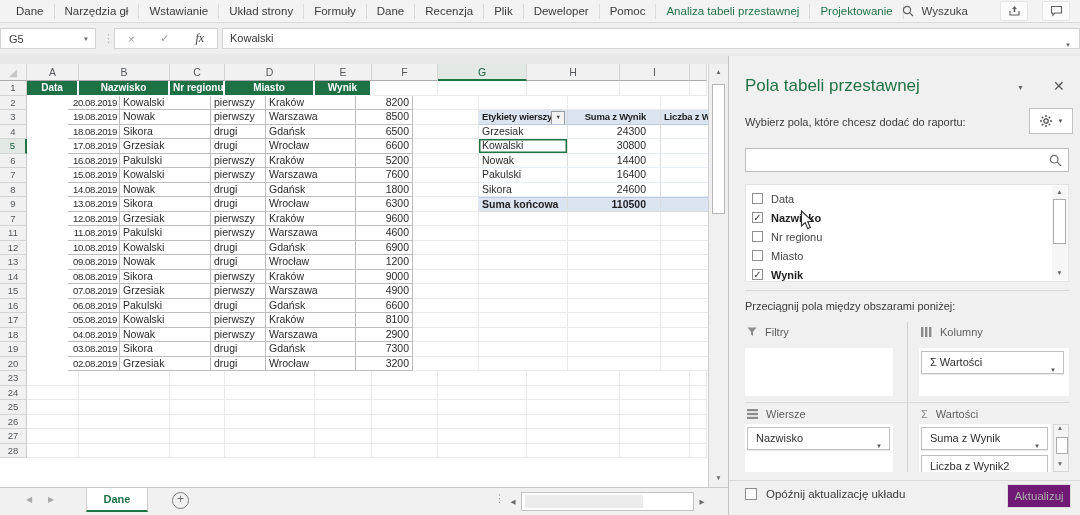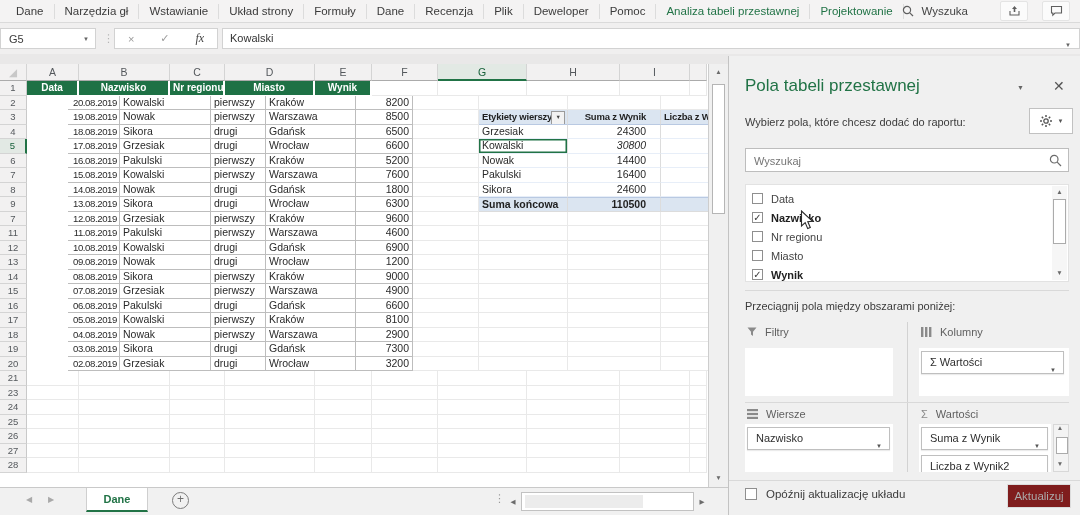--- a/index.html
+++ b/index.html
@@ -93,21 +93,21 @@
   .vdiv{position:absolute;left:178px;top:266px;width:1px;height:150px;background:#d2d2d2;}
   .dropzone{position:absolute;background:#fff;overflow:hidden;}
   .pill{position:relative;background:#fff;border:1px solid #bfbfbf;box-sizing:border-box;height:23px;line-height:21px;
         padding-left:8px;color:#2f2f2f;box-shadow:0 1px 1px rgba(0,0,0,.08);}
   .pill .chev{position:absolute;right:7px;top:8px;font-size:6px;color:#555;}
   .minisb{position:absolute;left:324px;top:368px;width:16px;height:48px;background:#f3f3f3;border:1px solid #d8d8d8;box-sizing:border-box;}
   .minithumb{position:absolute;left:2px;top:12px;width:10px;height:15px;background:#fff;border:1px solid #ababab;}
   .p-bot-hr{position:absolute;left:0;top:424px;width:352px;border-top:1px solid #d9d9d9;}
   .defer{position:absolute;left:16px;top:432px;display:flex;align-items:center;gap:9px;font-size:11.5px;color:#3b3b3b;}
   .defer .cb{width:12px;height:12px;}
-  .updatebtn{position:absolute;left:278px;top:428px;width:64px;height:24px;background:#7f1d1d;border:1px solid #dcdcdc;
+  .updatebtn{position:absolute;left:278px;top:428px;width:64px;height:24px;background:#701a75;border:1px solid #dcdcdc;
              box-sizing:border-box;text-align:center;line-height:22px;color:#ababab;font-size:11.5px;}
   
   .mcursor{position:absolute;left:800px;top:210px;z-index:50;pointer-events:none;}
   svg{display:block;}
 </style>
 </head>
 <body>
 
 <div id="app">
 
@@ -240,21 +240,21 @@
       </div>
       <div class="g-row">
         <div class="rh hl" style="width: 27px;">5</div>
         <div class="c td date" style="width: 52px;">17.08.2019</div>
         <div class="c td" style="width: 91px;">Grzesiak</div>
         <div class="c td" style="width: 55px;">drugi</div>
         <div class="c td" style="width: 90px;">Wrocław</div>
         <div class="c td num" style="width: 57px;">6600</div>
         <div class="c noline" style="width: 66px;"></div>
         <div class="c pvc sel" style="width: 89px;">Kowalski</div>
-        <div class="c pvc num padH" style="width: 93px; font-style: italic;">30800</div>
+        <div class="c pvc num padH" style="width: 93px;">30800</div>
         <div class="c pvc num padI" style="width: 70px;">4</div>
         <div class="c noline" style="width: 17px;"></div>
       </div>
       <div class="g-row">
         <div class="rh" style="width: 27px;">6</div>
         <div class="c td date" style="width: 52px;">16.08.2019</div>
         <div class="c td" style="width: 91px;">Pakulski</div>
         <div class="c td" style="width: 55px;">pierwszy</div>
         <div class="c td" style="width: 90px;">Kraków</div>
         <div class="c td num" style="width: 57px;">5200</div>
@@ -433,33 +433,20 @@
         <div class="c noline" style="width: 70px;"></div>
         <div class="c noline" style="width: 17px;"></div>
       </div>
       <div class="g-row">
         <div class="rh" style="width: 27px;">20</div>
         <div class="c td date" style="width: 52px;">02.08.2019</div>
         <div class="c td" style="width: 91px;">Grzesiak</div>
         <div class="c td" style="width: 55px;">drugi</div>
         <div class="c td" style="width: 90px;">Wrocław</div>
         <div class="c td num" style="width: 57px;">3200</div>
-        <div class="c noline" style="width: 66px;"></div>
-        <div class="c noline" style="width: 89px;"></div>
-        <div class="c noline" style="width: 93px;"></div>
-        <div class="c noline" style="width: 70px;"></div>
-        <div class="c noline" style="width: 17px;"></div>
-      </div>
-      <div class="g-row">
-        <div class="rh" style="width: 27px;">21</div>
-        <div class="c noline" style="width: 52px;"></div>
-        <div class="c noline" style="width: 91px;"></div>
-        <div class="c noline" style="width: 55px;"></div>
-        <div class="c noline" style="width: 90px;"></div>
-        <div class="c noline" style="width: 57px;"></div>
         <div class="c noline" style="width: 66px;"></div>
         <div class="c noline" style="width: 89px;"></div>
         <div class="c noline" style="width: 93px;"></div>
         <div class="c noline" style="width: 70px;"></div>
         <div class="c noline" style="width: 17px;"></div>
       </div>
       <div class="g-row">
         <div class="rh" style="width: 27px;">23</div>
         <div class="c noline" style="width: 52px;"></div>
         <div class="c noline" style="width: 91px;"></div>
@@ -575,21 +562,20 @@
             <line x1="2.8" y1="2.8" x2="4.2" y2="4.2"></line>
               <line x1="9.8" y1="9.8" x2="11.2" y2="11.2"></line>
             <line x1="11.2" y1="2.8" x2="9.8" y2="4.2"></line>
               <line x1="4.2" y1="9.8" x2="2.8" y2="11.2"></line>
           </g>
         </svg>
       </span>
       <span class="chev">▼</span>
     </div>
     <div class="searchbox">
-      <input placeholder="Wyszukaj" style="">
       <span class="mag">
         <svg width="13" height="13" viewBox="0 0 13 13">
             <circle cx="5.2" cy="5.2" r="3.8" fill="none" stroke="#6b6b6b" stroke-width="1.2"></circle>
             <line x1="8.2" y1="8.2" x2="12" y2="12" stroke="#6b6b6b" stroke-width="1.2"></line>
           </svg>
       </span>
     </div>
     <div class="fieldlist" id="fieldlist">
       <div class="flscroll">
         <div class="sbtn" style="top:-1px;left:0;">▲</div>

